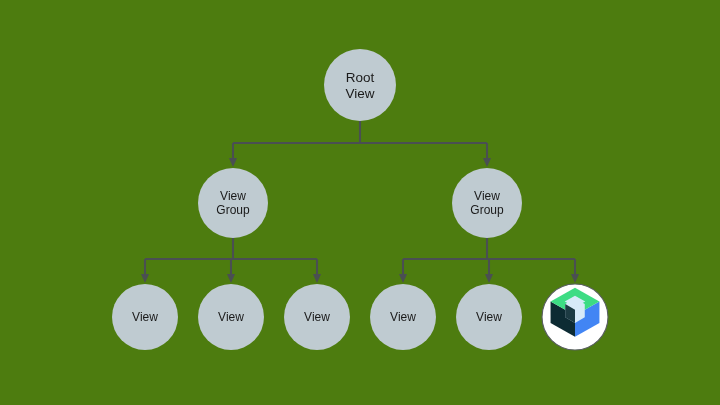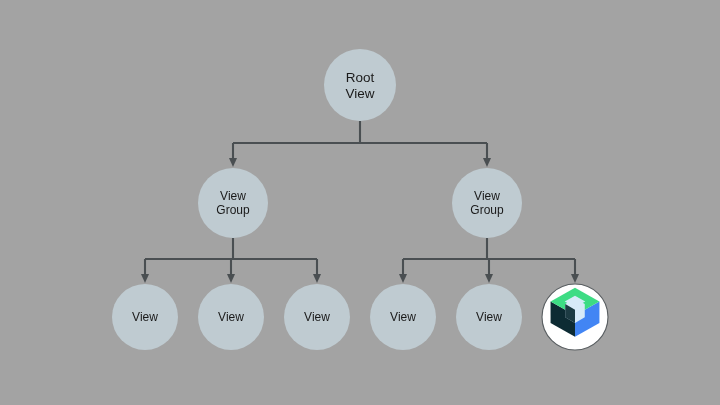--- a/index.html
+++ b/index.html
@@ -10,21 +10,21 @@
   body {
     width: 720px;
     height: 405px;
     overflow: hidden;
     font-family: "Liberation Sans", sans-serif;
   }
   #diagram-root {
     position: relative;
     width: 720px;
     height: 405px;
-    background: #a3a3a3;
+    background: #4d7c0f;
   }
   #tree-svg {
     position: absolute;
     top: 0;
     left: 0;
     width: 720px;
     height: 405px;
     display: block;
   }
   .node-label {

